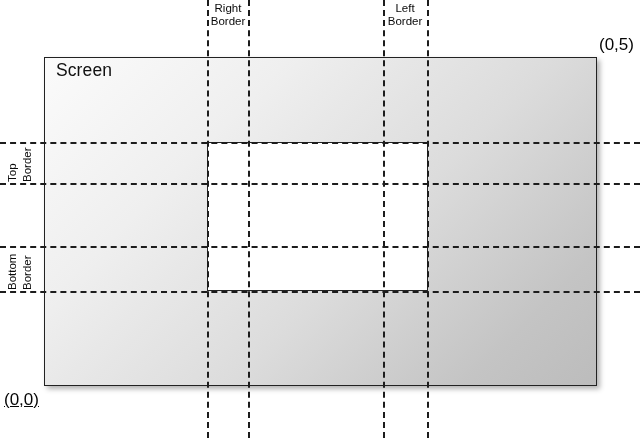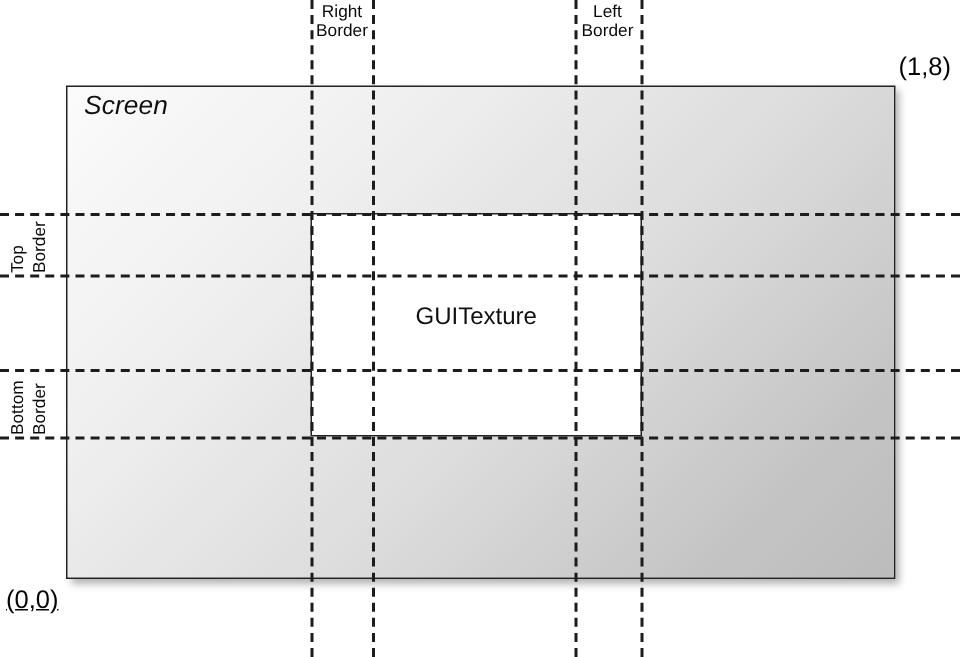--- a/index.html
+++ b/index.html
@@ -30,21 +30,20 @@
     background: linear-gradient(135deg, #fbfbfb 0%, #efefef 28%, #dcdcdc 58%, #c4c4c4 85%, #bcbcbc 100%);
     box-shadow: 3px 3px 5px rgba(0,0,0,0.30);
   }
   .screen-label {
     position: absolute;
     left: 56px;
     top: 60px;
     font-size: 17.5px;
     color: #101010;
     letter-spacing: 0.1px;
-    font-style: italic;
   }
 
   
   .guitexture-rect {
     position: absolute;
     left: 207px;
     top: 142px;
     width: 221px;
     height: 149px;
     border: 1.6px solid #222222;
@@ -105,21 +104,20 @@
 </style>
 </head>
 <body>
 
 <div id="canvas">
 
   <div class="screen-rect"></div>
   <div class="screen-label">Screen</div>
 
   <div class="guitexture-rect"></div>
-  <div class="guitexture-label">GUITexture</div>
 
   <div class="vline" style="left:207px"></div>
   <div class="vline" style="left:248px"></div>
   <div class="vline" style="left:383px"></div>
   <div class="vline" style="left:427px"></div>
 
   <div class="hline" style="top:142px"></div>
   <div class="hline" style="top:183px"></div>
   <div class="hline" style="top:246px"></div>
   <div class="hline" style="top:291px"></div>
@@ -141,16 +139,16 @@
     <span>Border</span>
   </div>
 
   <div class="edge-label-v" style="left:6px; top:290px;">
     <span>Bottom</span>
   </div>
   <div class="edge-label-v" style="left:21px; top:290px;">
     <span>Border</span>
   </div>
 
-  <div class="corner-label" style="left:599px; top:35px;">(1,8)</div>
+  <div class="corner-label" style="left:599px; top:35px;">(0,5)</div>
   <div class="corner-label" style="left:4px; top:390px;text-decoration:underline;">(0,0)</div>
 
 </div>
 
 </body></html>

